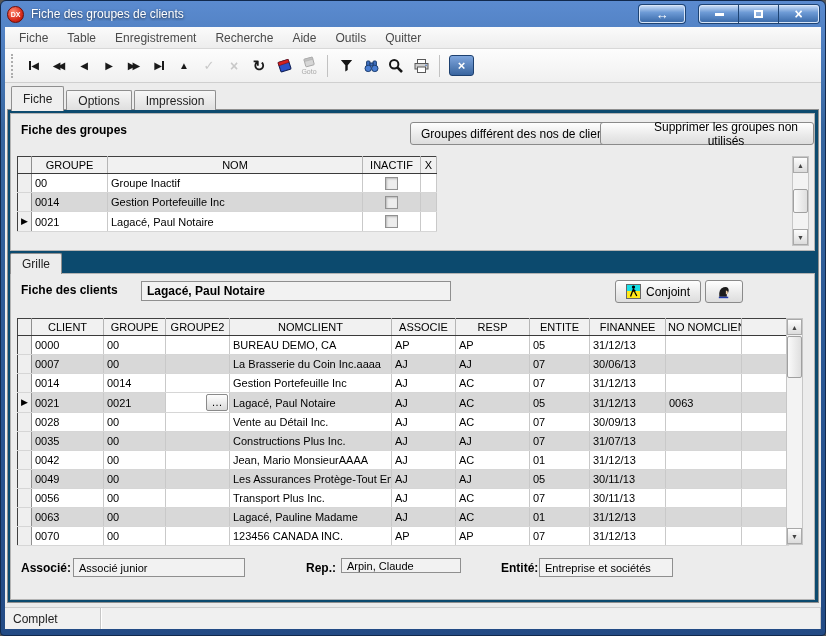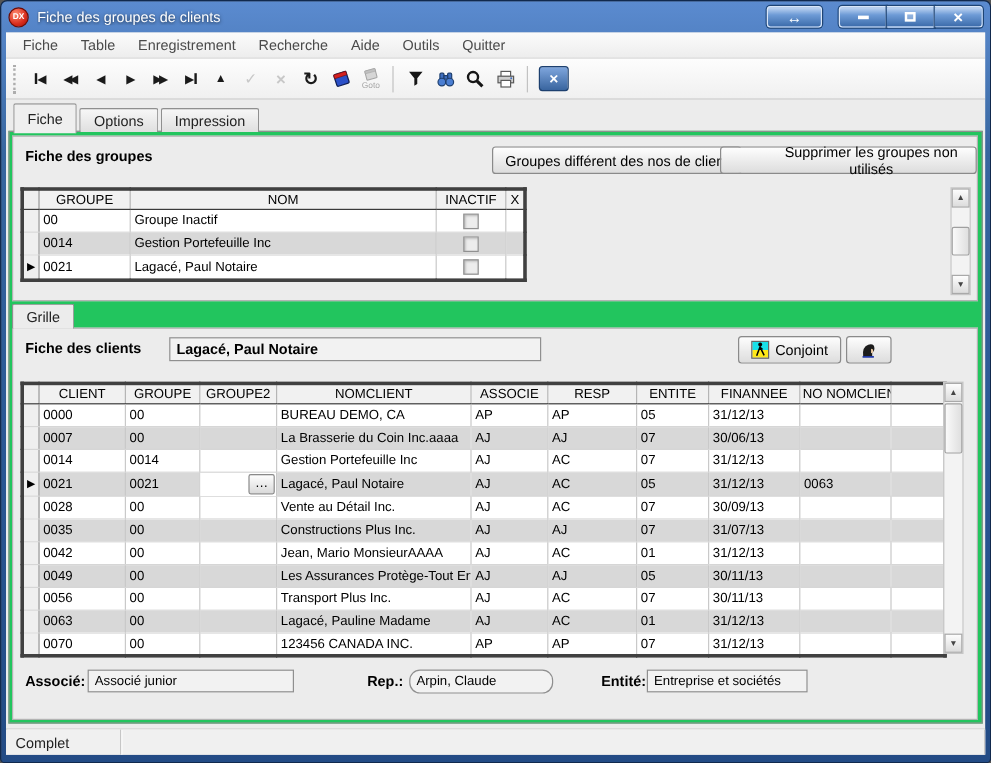--- a/index.html
+++ b/index.html
@@ -47,29 +47,29 @@
   .tbtn-refresh{font-size:15px;font-weight:bold;}
   .tbtn-goto{flex-direction:column;font-size:7px;color:#a8a8a8;line-height:1;}
   .tsep{width:1px;height:22px;background:#c2c2c2;margin:0 5px;}
   .tbtn-exit{width:25px;height:21px;border-radius:3px;color:#fff;font-weight:bold;font-size:13px;
     background:linear-gradient(#7fa6dd,#39659f);border:1px solid #1d406f;display:flex;align-items:center;justify-content:center;margin-left:3px;}
   
   .tabs-row{position:absolute;top:58px;left:6px;height:25px;display:flex;align-items:flex-end;z-index:3;}
   .tab{height:20px;padding:0 11px;font-size:12px;color:#222;display:flex;align-items:center;margin-right:2px;
     background:linear-gradient(#f7f7f7,#dfdfdf);border:1px solid #8f8f8f;border-bottom:none;border-radius:2px 2px 0 0;}
   .tab.active{height:25px;background:#efefef;margin-bottom:-1px;padding-bottom:1px;}
-  .tab-page{position:absolute;top:82px;left:2px;right:2px;bottom:26px;background:#22c55e;border:1px solid #8f8f8f;}
+  .tab-page{position:absolute;top:82px;left:2px;right:2px;bottom:26px;background:#0c4a6e;border:1px solid #8f8f8f;}
   
   .panel-box{position:absolute;border:1px solid #b3b3b3;background:#ececec;}
   .box-title{position:absolute;left:10px;top:9px;font-size:12px;font-weight:bold;color:#000;}
   .btn{position:absolute;height:23px;background:linear-gradient(#fefefe,#ebebeb 55%,#dddddd);
     border:1px solid #8a8a8a;border-radius:3px;font-size:12px;color:#000;
     display:flex;align-items:center;justify-content:center;padding:0 10px;font-family:"Liberation Sans",sans-serif;}
   
-  table.grid{border-collapse:collapse;table-layout:fixed;font-size:11px;background:#fff;border:3px solid #404040;padding-left:30px;}
+  table.grid{border-collapse:collapse;table-layout:fixed;font-size:11px;background:#fff;border:1px solid #404040;padding-left:30px;}
   table.grid th{background:#f1f1f1;border-right:1px solid #b5b5b5;border-bottom:1px solid #3a3a3a;
     font-weight:normal;height:17px;text-align:center;overflow:hidden;white-space:nowrap;padding:0 2px;color:#000;}
   table.grid td{border-right:1px solid #c9c9c9;border-bottom:1px solid #d6d6d6;height:19px;
     padding:0 3px;overflow:hidden;white-space:nowrap;color:#000;background:#fff;}
   table.grid tr.shaded td{background:#d8d8d8;}
   table.grid td.gutter,table.grid th.gutter{background:#efefef;border-right:1px solid #8f8f8f;padding:0;}
   table.grid tr.shaded td.gutter{background:#efefef;}
   .rowmark{display:block;text-align:center;font-size:9px;line-height:19px;color:#000;}
   td.editing{background:#fff !important;position:relative;}
   .ellipsis-btn{position:absolute;right:1px;top:1px;bottom:1px;width:22px;
@@ -474,21 +474,21 @@
 
         <div class="vscroll" style="right:11px;top:44px;height:227px;">
           <div class="sbtn up">▲</div>
           <div class="sthumb" style="top:17px;height:42px;"></div>
           <div class="sbtn down">▼</div>
         </div>
 
         <div class="label" style="left:10px;top:287px;">Associé:</div>
         <div class="field" style="left:62px;top:284px;width:172px;height:19px;">Associé junior</div>
         <div class="label" style="left:295px;top:287px;">Rep.:</div>
-        <div class="field" style="left:330px;top:284px;width:120px;height:20px;border-radius:9px;">Arpin, Claude</div>
+        <div class="field" style="left:330px;top:284px;width:120px;height:15px;">Arpin, Claude</div>
         <div class="label" style="left:490px;top:287px;">Entité:</div>
         <div class="field" style="left:528px;top:284px;width:134px;height:19px;">Entreprise et sociétés</div>
       </div>
     </div>
 
     <div class="statusbar">
       <div class="status-panel sp2">Complet</div>
       <div class="status-panel sp3"></div>
     </div>
   </div>

